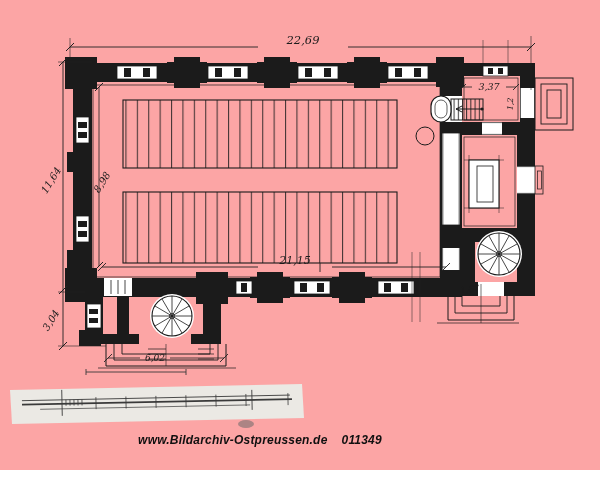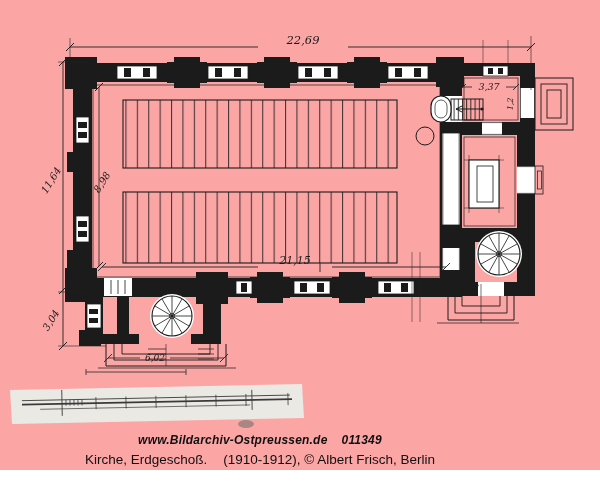--- a/index.html
+++ b/index.html
@@ -247,18 +247,15 @@
     </g>
   </g>
 
   <ellipse cx="246" cy="424" rx="8" ry="4" fill="#6a6a6a" opacity="0.55"></ellipse>
 </svg>
 
 <div class="caption">
   <div class="cap-l1">
     <span>www.Bildarchiv-Ostpreussen.de</span><span class="cap-id">011349</span>
   </div>
-  <div class="cap-l3">
-    <span>Kirche, Erdgeschoß.</span><span class="cap-credit">(1910-1912), © Albert Frisch, Berlin</span>
-  </div>
 </div>
 
 </div>
 
 </body></html>

